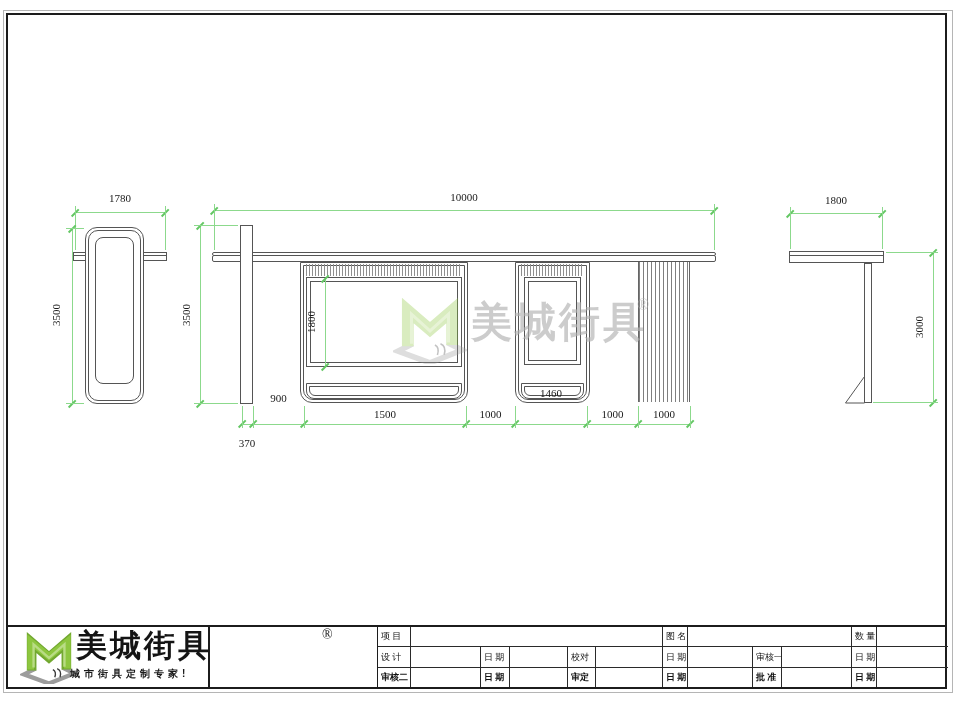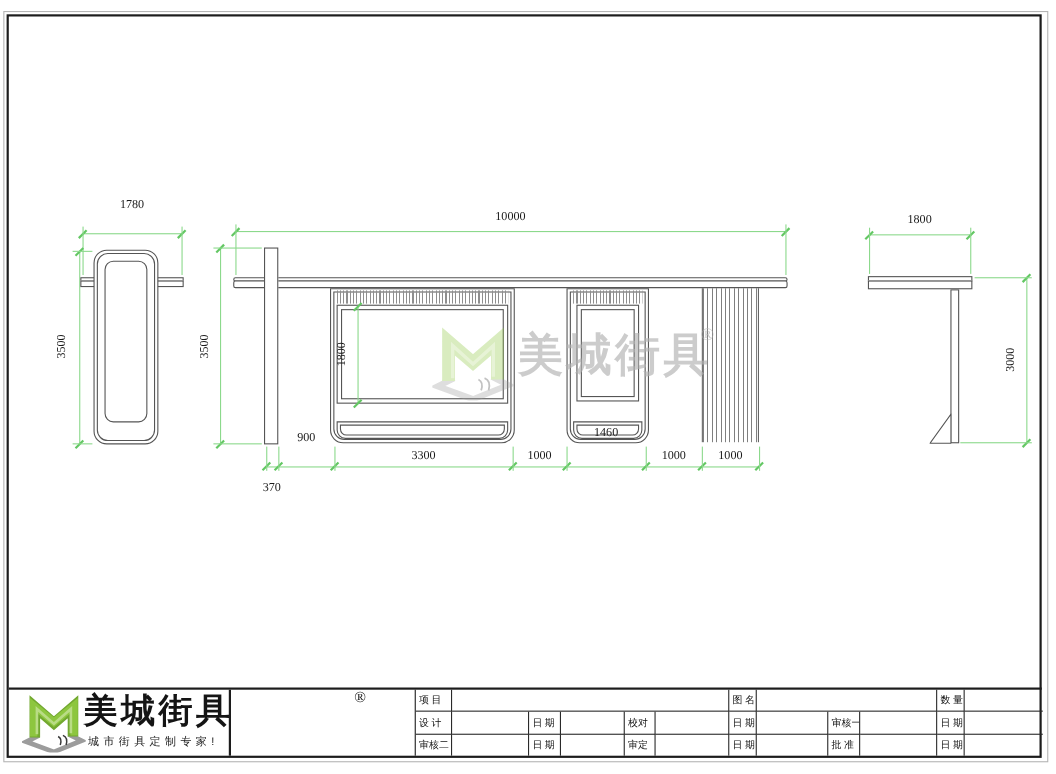--- a/index.html
+++ b/index.html
@@ -34,45 +34,45 @@
     font-family:"Liberation Sans", sans-serif; }
   .wm .wm-reg { position:absolute; left:244px; top:2px; font-size:16px; color:#b2b2b2; opacity:.65; }
 
   
   .tb-topline { position:absolute; left:8px; top:625px; width:939px; height:2px; background:#1c1c1c; }
   .tb-div { position:absolute; top:627px; width:1.5px; height:60px; background:#1c1c1c; }
   .tb-logo-svg { position:absolute; left:20px; top:630px; width:58px; height:54px; }
   .tb-brand { position:absolute; left:76px; top:626px; font-size:31px; font-weight:700;
     letter-spacing:3px; color:#141414; font-family:"Liberation Sans", sans-serif; line-height:40px; }
   .tb-reg { position:absolute; left:322px; top:627px; font-size:14px; color:#141414; }
-  .tb-tagline { position:absolute; left:80px; top:667px; font-size:10px; font-weight:400;
+  .tb-tagline { position:absolute; left:70px; top:667px; font-size:10px; font-weight:700;
     letter-spacing:4px; color:#1a1a1a; font-family:"Liberation Sans", sans-serif; }
   .tb-contact { position:absolute; left:215px; top:633px; font-size:8px; line-height:11.5px;
     color:#333; font-family:"Liberation Sans", sans-serif; white-space:nowrap; }
   .tb-table { position:absolute; left:377px; top:627px; width:570px; height:60px; display:grid;
     grid-template-columns:33px 70px 29px 58px 28px 67px 25px 65px 29px 70px 25px 71px;
     grid-template-rows:20px 21px 19px; border-left:1.5px solid #1c1c1c; }
   .tb-cell { border-right:1px solid #2a2a2a; border-bottom:1px solid #2a2a2a;
     font:9px "Liberation Serif", serif; color:#111; display:flex; align-items:center;
     padding-left:3px; overflow:hidden; white-space:nowrap; }
   .tb-cell.lastcol { border-right:none; }
-  .tb-cell.lastrow { border-bottom:none; }
+  .tb-cell.lastrow { border-bottom:none;font-weight:bold; }
   .sp5 { grid-column: span 5; } .sp3 { grid-column: span 3; }
 </style>
 </head>
 <body>
 
 <div id="canvas">
 
   <div class="frame-outer"></div>
   <div class="frame-main"></div>
 
   <div>
 
-    <div class="dtxt" style="left:95px;top:180px;width:50px">1780</div>
+    <div class="dtxt" style="left:95px;top:192px;width:50px">1780</div>
     <div class="gl" style="left:75px;top:212px;width:90px;height:1px"></div>
     <div class="tick" style="left:70px;top:211.5px"></div>
     <div class="tick" style="left:160px;top:211.5px"></div>
     <div class="gl" style="left:74.5px;top:206px;width:1px;height:44px"></div>
     <div class="gl" style="left:164.5px;top:206px;width:1px;height:44px"></div>
 
     <div class="vtxt" style="left:36px;top:308px;width:40px">3500</div>
     <div class="gl" style="left:71.5px;top:228px;width:1px;height:175px"></div>
     <div class="tick" style="left:66.5px;top:227.5px"></div>
     <div class="tick" style="left:66.5px;top:402.5px"></div>
@@ -142,21 +142,21 @@
     <div class="tick" style="left:685px;top:423px"></div>
     <div class="gl" style="left:241.5px;top:406px;width:1px;height:22px"></div>
     <div class="gl" style="left:252.5px;top:406px;width:1px;height:22px"></div>
     <div class="gl" style="left:303.5px;top:406px;width:1px;height:22px"></div>
     <div class="gl" style="left:465.5px;top:406px;width:1px;height:22px"></div>
     <div class="gl" style="left:514.5px;top:406px;width:1px;height:22px"></div>
     <div class="gl" style="left:586.5px;top:406px;width:1px;height:22px"></div>
     <div class="gl" style="left:637.5px;top:406px;width:1px;height:22px"></div>
     <div class="gl" style="left:689.5px;top:406px;width:1px;height:22px"></div>
     <div class="dtxt" style="left:253px;top:392px;width:51px">900</div>
-    <div class="dtxt" style="left:304px;top:408px;width:162px">3300</div>
+    <div class="dtxt" style="left:304px;top:408px;width:162px">1500</div>
     <div class="dtxt" style="left:466px;top:408px;width:49px">1000</div>
     <div class="dtxt" style="left:515px;top:387px;width:72px">1460</div>
     <div class="dtxt" style="left:587px;top:408px;width:51px">1000</div>
     <div class="dtxt" style="left:638px;top:408px;width:52px">1000</div>
     <div class="dtxt" style="left:232px;top:437px;width:30px">370</div>
   </div>
 
   <div>
 
     <div class="dtxt" style="left:811px;top:194px;width:50px">1800</div>

